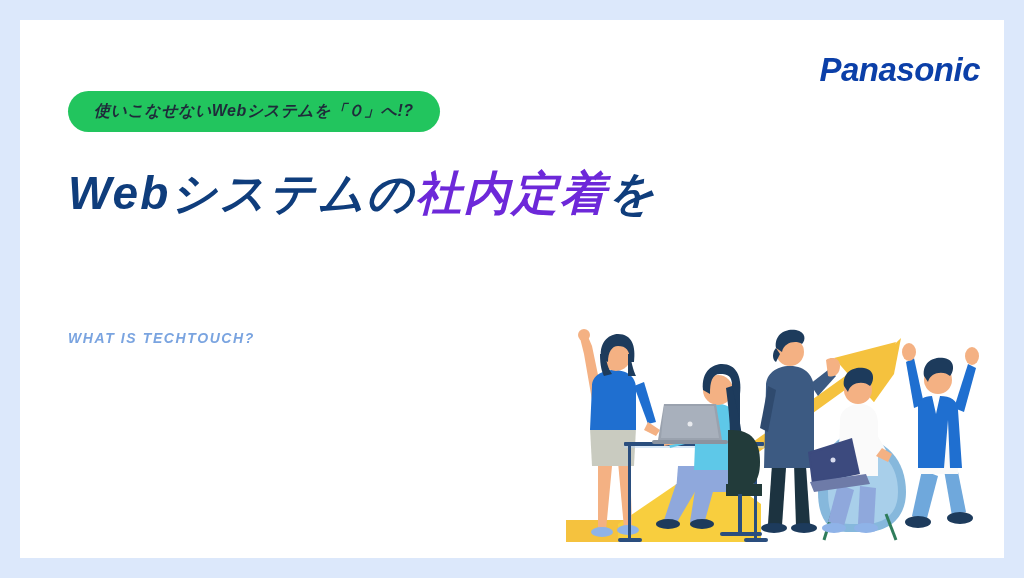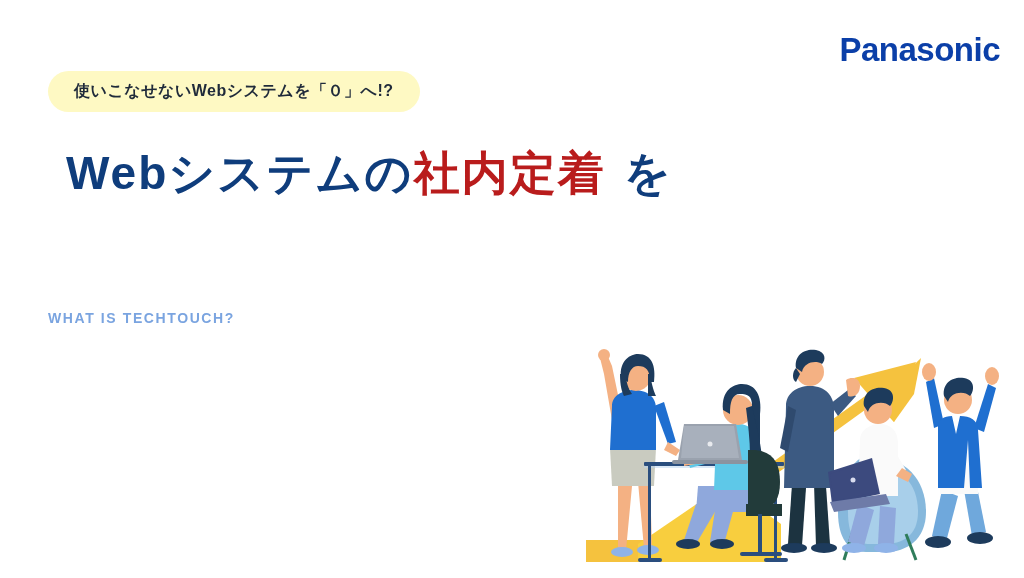--- a/index.html
+++ b/index.html
@@ -13,20 +13,22 @@
     overflow: hidden;
     font-family: "Liberation Sans", sans-serif;
   }
 
   .slide-frame {
     position: relative;
     width: 1024px;
     height: 578px;
     background: #dce8fb;
     box-sizing: border-box;
+    padding: 20px;
+    font-style: italic;
   }
 
   .slide-card {
     position: relative;
     width: 100%;
     height: 100%;
     background: #ffffff;
     overflow: hidden;
   }
 
@@ -47,43 +49,43 @@
   
   .badge {
     position: absolute;
     left: 48px;
     top: 71px;
     height: 41px;
     display: flex;
     align-items: center;
     padding: 0 26px;
     border-radius: 999px;
-    background: #fef9c3;
+    background: #22c55e;
     color: #1F2A3A;
     font-size: 16px;
     font-weight: bold;
     letter-spacing: 0.5px;
     white-space: nowrap;
   }
 
   
   .headline {
     position: absolute;
     left: 48px;
     top: 136px;
     width: 930px;
     font-size: 46px;
     line-height: 75px;
     font-weight: bold;
     letter-spacing: 2px;
     white-space: nowrap;
   }
   .headline .ln { display: block; }
-  .navy { color: #0F3D7C; margin-left: 18px; }
-  .blue { color: #b91c1c; }
+  .navy { color: #0F3D7C; }
+  .blue { color: #6d28d9; }
 
   
   .eyebrow {
     position: absolute;
     left: 48px;
     top: 310px;
     font-size: 14px;
     font-weight: bold;
     letter-spacing: 1.6px;
     color: #7AA4E0;

